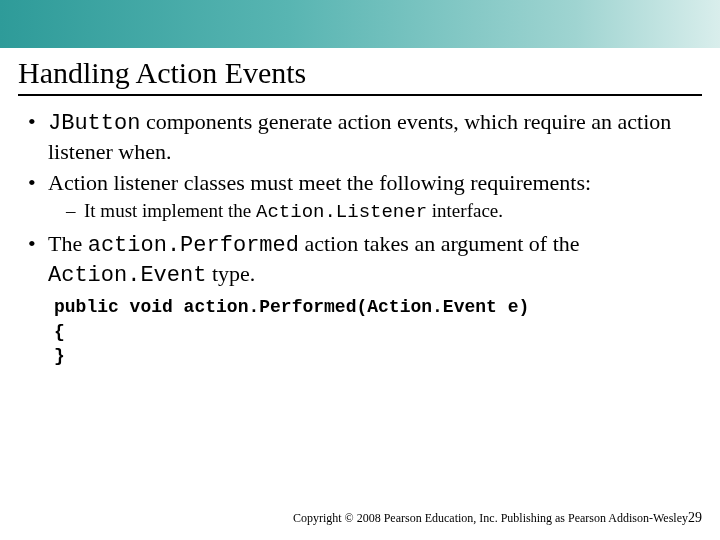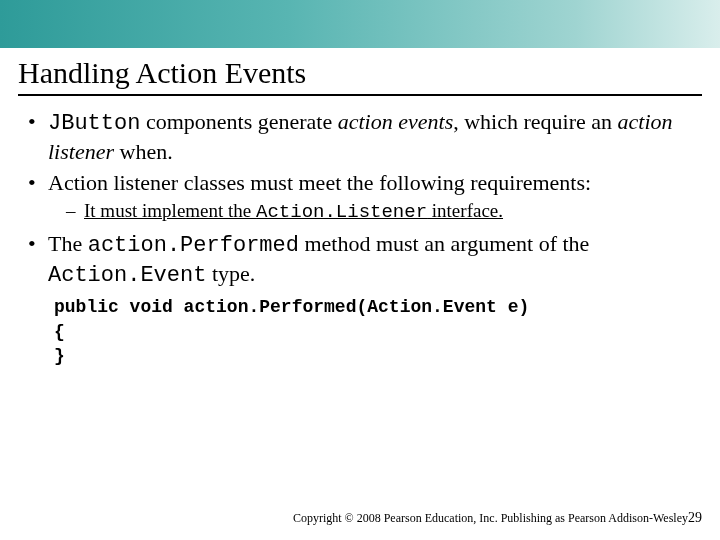--- a/index.html
+++ b/index.html
@@ -37,35 +37,34 @@
   ul.main > li::before {
     content: "•";
     position: absolute;
     left: 0;
     top: 0;
   }
   ul.sub {
     list-style: none;
     font-size: 19px;
     margin: 2px 0 6px 18px;
-    text-decoration: underline;
   }
   ul.sub > li {
     position: relative;
     padding-left: 18px;
     margin-bottom: 2px;
   }
   ul.sub > li::before {
     content: "–";
     position: absolute;
     left: 0;
     top: 0;
   }
   .mono { font-family: "Courier New", Courier, monospace; }
-  .ital { font-style: italic; }
+  .ital { }
   .codeblock {
     font-family: "Courier New", Courier, monospace;
     font-weight: bold;
     font-size: 18px;
     margin: 6px 0 0 26px;
     line-height: 1.35;
   }
   .codecomment {
     font-family: "Times New Roman", Times, serif;
     font-style: italic;
@@ -101,21 +100,21 @@
     </li>
     <li>
       <span>Action listener classes must meet the following requirements:</span>
       <ul class="sub">
         <li>
           <span>It must implement the </span><span class="mono">Action.Listener</span><span> interface.</span>
         </li>
       </ul>
     </li>
     <li>
-      <span>The </span><span class="mono">action.Performed</span><span> method must an argument of the </span><span class="mono">Action.Event</span><span> type.</span>
+      <span>The </span><span class="mono">action.Performed</span><span> action takes an argument of the </span><span class="mono">Action.Event</span><span> type.</span>
     </li>
   </ul>
 
   <div class="codeblock">
     <div>public void action.Performed(Action.Event e)</div>
     <div>{</div>
     <div>}</div>
   </div>
 </div>
 

